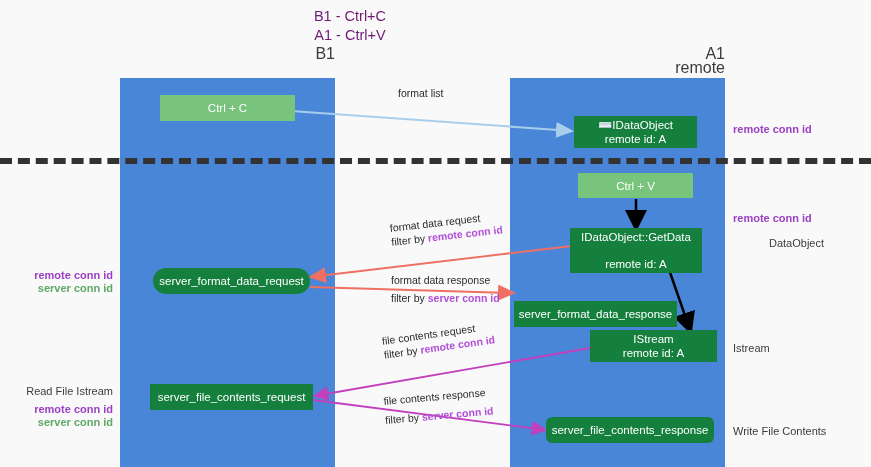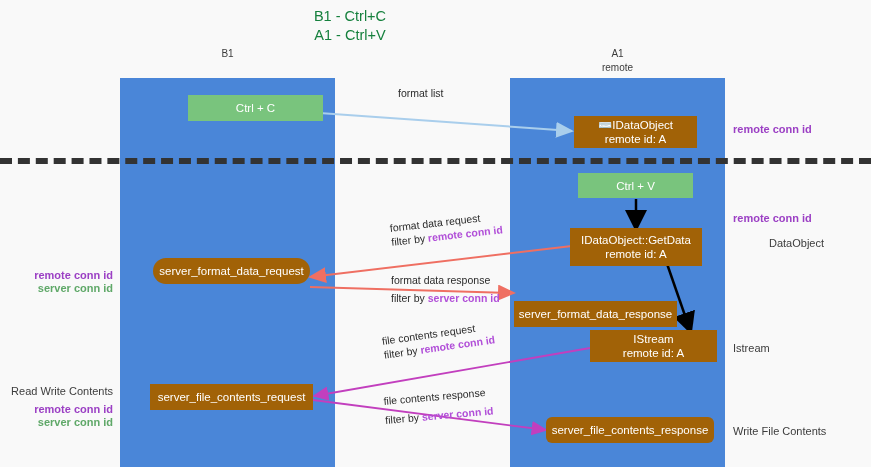--- a/index.html
+++ b/index.html
@@ -17,51 +17,51 @@
     position: absolute;
     background: #4a86d8;
     top: 78px;
     height: 389px;
   }
   #lane-b1 { left: 120px; width: 215px; }
   #lane-a1 { left: 510px; width: 215px; }
 
   .lane-head {
     position: absolute;
-    text-align: center;
-    font-size: 10px;
+    text-align: right;
+    font-size: 16px;
     color: #3c3c3c;
     line-height: 14px;
     width: 215px;
   }
   #head-b1 { left: 120px; top: 47px; }
   #head-a1 { left: 510px; top: 47px; }
 
   #title {
     position: absolute;
     top: 7px; left: 0; width: 700px;
     text-align: center;
     font-size: 14.5px;
-    color: #15803d;
+    color: #701a75;
     line-height: 19px;
   }
 
   .node {
     position: absolute;
     display: flex;
     flex-direction: column;
     align-items: center;
     justify-content: center;
     text-align: center;
     color: #ffffff;
     font-size: 11.5px;
     line-height: 14px;
     padding: 2px 4px;
   }
-  .node.orange { background: #a16207; }
+  .node.orange { background: #15803d; }
   .node.green  { background: #79c47d; }
 
   .sidelabel {
     position: absolute;
     font-size: 11px;
     color: #3c3c3c;
     line-height: 14px;
     white-space: nowrap;
   }
   .sidelabel.purple { color: #9b3fc4; font-weight: bold; }
@@ -136,39 +136,39 @@
 
     <line x1="665" y1="258" x2="690" y2="330" stroke="#000000" stroke-width="2.5" marker-end="url(#ah-blk)"></line>
 
     <line x1="590" y1="348" x2="314" y2="396" stroke="#c23fbe" stroke-width="1.8" marker-end="url(#ah-mag)"></line>
 
     <line x1="313" y1="400" x2="546" y2="430" stroke="#c23fbe" stroke-width="1.8" marker-end="url(#ah-mag)"></line>
   </svg>
 
   <div class="dashline"></div>
 
-  <div class="node green" style="left:160px; top:95px; width:135px; height:26px;margin-left:28px;">
+  <div class="node green" style="left:160px; top:95px; width:135px; height:26px;">
     <span>Ctrl + C</span>
   </div>
 
   <div class="node orange" style="left:574px; top:116px; width:123px; height:32px;">
     <span>⌨️IDataObject</span>
     <span>remote id: A</span>
   </div>
 
   <div class="node green" style="left:578px; top:173px; width:115px; height:25px;">
     <span>Ctrl + V</span>
   </div>
 
-  <div class="node orange" style="left:570px; top:228px; width:132px; height:38px;">
+  <div class="node orange" style="left:570px; top:228px; width:132px; height:45px;justify-content:space-between;">
     <span>IDataObject::GetData</span>
     <span>remote id: A</span>
   </div>
 
-  <div class="node orange" style="left:153px; top:258px; width:157px; height:26px;border-radius:13px;">
+  <div class="node orange" style="left:153px; top:268px; width:157px; height:26px;border-radius:13px;">
     <span>server_format_data_request</span>
   </div>
 
   <div class="node orange" style="left:514px; top:279px; width:163px; height:26px;margin-top:22px;">
     <span>server_format_data_response</span>
   </div>
 
   <div class="node orange" style="left:590px; top:330px; width:127px; height:32px;">
     <span>IStream</span>
     <span>remote id: A</span>
@@ -212,17 +212,17 @@
 
   <div class="sidelabel" style="left:733px; top:236px;padding-left:36px;">DataObject</div>
 
   <div class="sidelabel" style="left:733px; top:341px;">Istream</div>
 
   <div class="sidelabel" style="left:733px; top:424px;">Write File Contents</div>
 
   <div class="sidelabel purple right-al" style="left:0px; top:268px; width:113px;">remote conn id</div>
   <div class="sidelabel greentxt right-al" style="left:0px; top:281px; width:113px;">server conn id</div>
 
-  <div class="sidelabel right-al" style="left:0px; top:384px; width:113px;">Read Write Contents</div>
+  <div class="sidelabel right-al" style="left:0px; top:384px; width:113px;">Read File Istream</div>
   <div class="sidelabel purple right-al" style="left:0px; top:402px; width:113px;">remote conn id</div>
   <div class="sidelabel greentxt right-al" style="left:0px; top:415px; width:113px;">server conn id</div>
 
 </div>
 
 </body></html>

